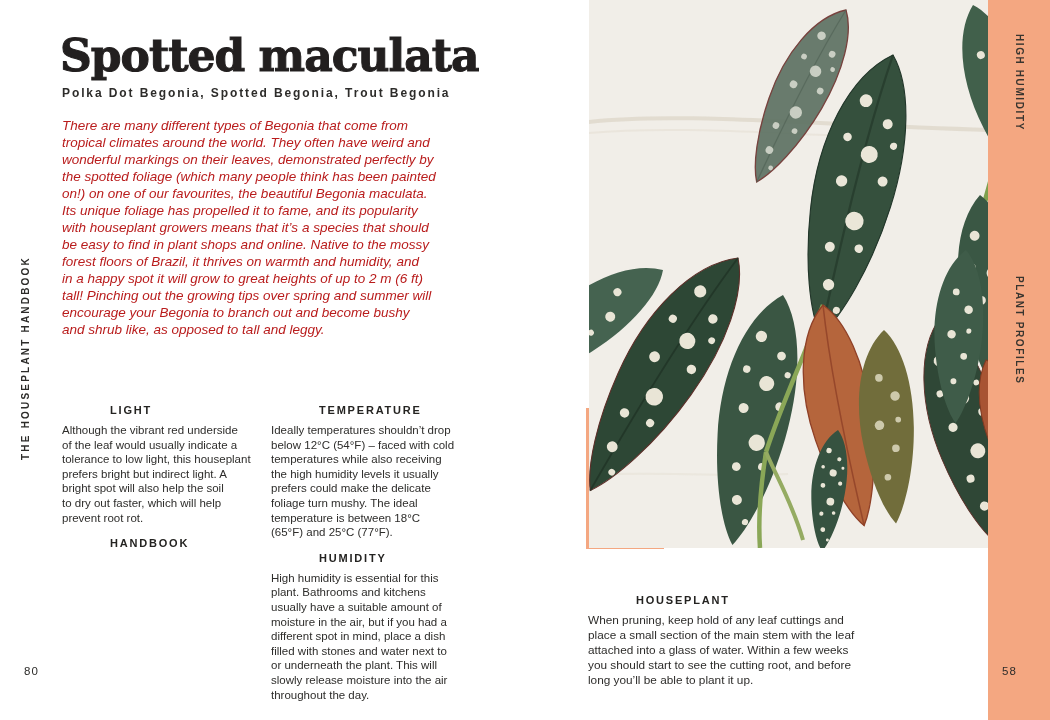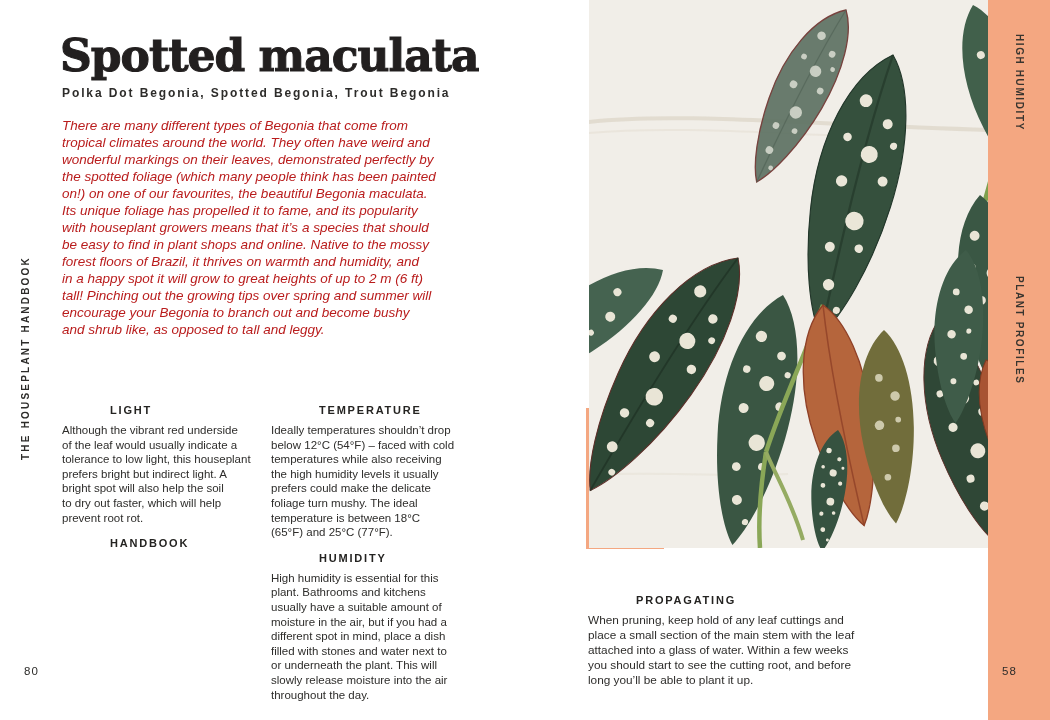--- a/index.html
+++ b/index.html
@@ -236,21 +236,21 @@
       <g transform="translate(250,430) rotate(8) scale(0.6)">
         <use href="#leafP" fill="#365240"></use>
         <g clip-path="url(#leafClip)" fill="#e9e5d6">
             <use href="#dotsA"></use>
           </g>
       </g>
     </svg>
   </div>
 
   <div class="propagating">
-    <h3 class="sec-head">PROPAGATING</h3>
+    <h3 class="sec-head">HOUSEPLANT</h3>
     <p class="sec-body">When pruning, keep hold of any leaf cuttings and
 place a small section of the main stem with the leaf
 attached into a glass of water. Within a few weeks
 you should start to see the cutting root, and before
 long you’ll be able to plant it up.</p>
   </div>
 
   <div class="sidebar" style="background: rgb(244, 167, 129);">
     <div class="sidebar-label sidebar-label-top">HIGH HUMIDITY</div>
     <div class="sidebar-label sidebar-label-bottom">PLANT PROFILES</div>

